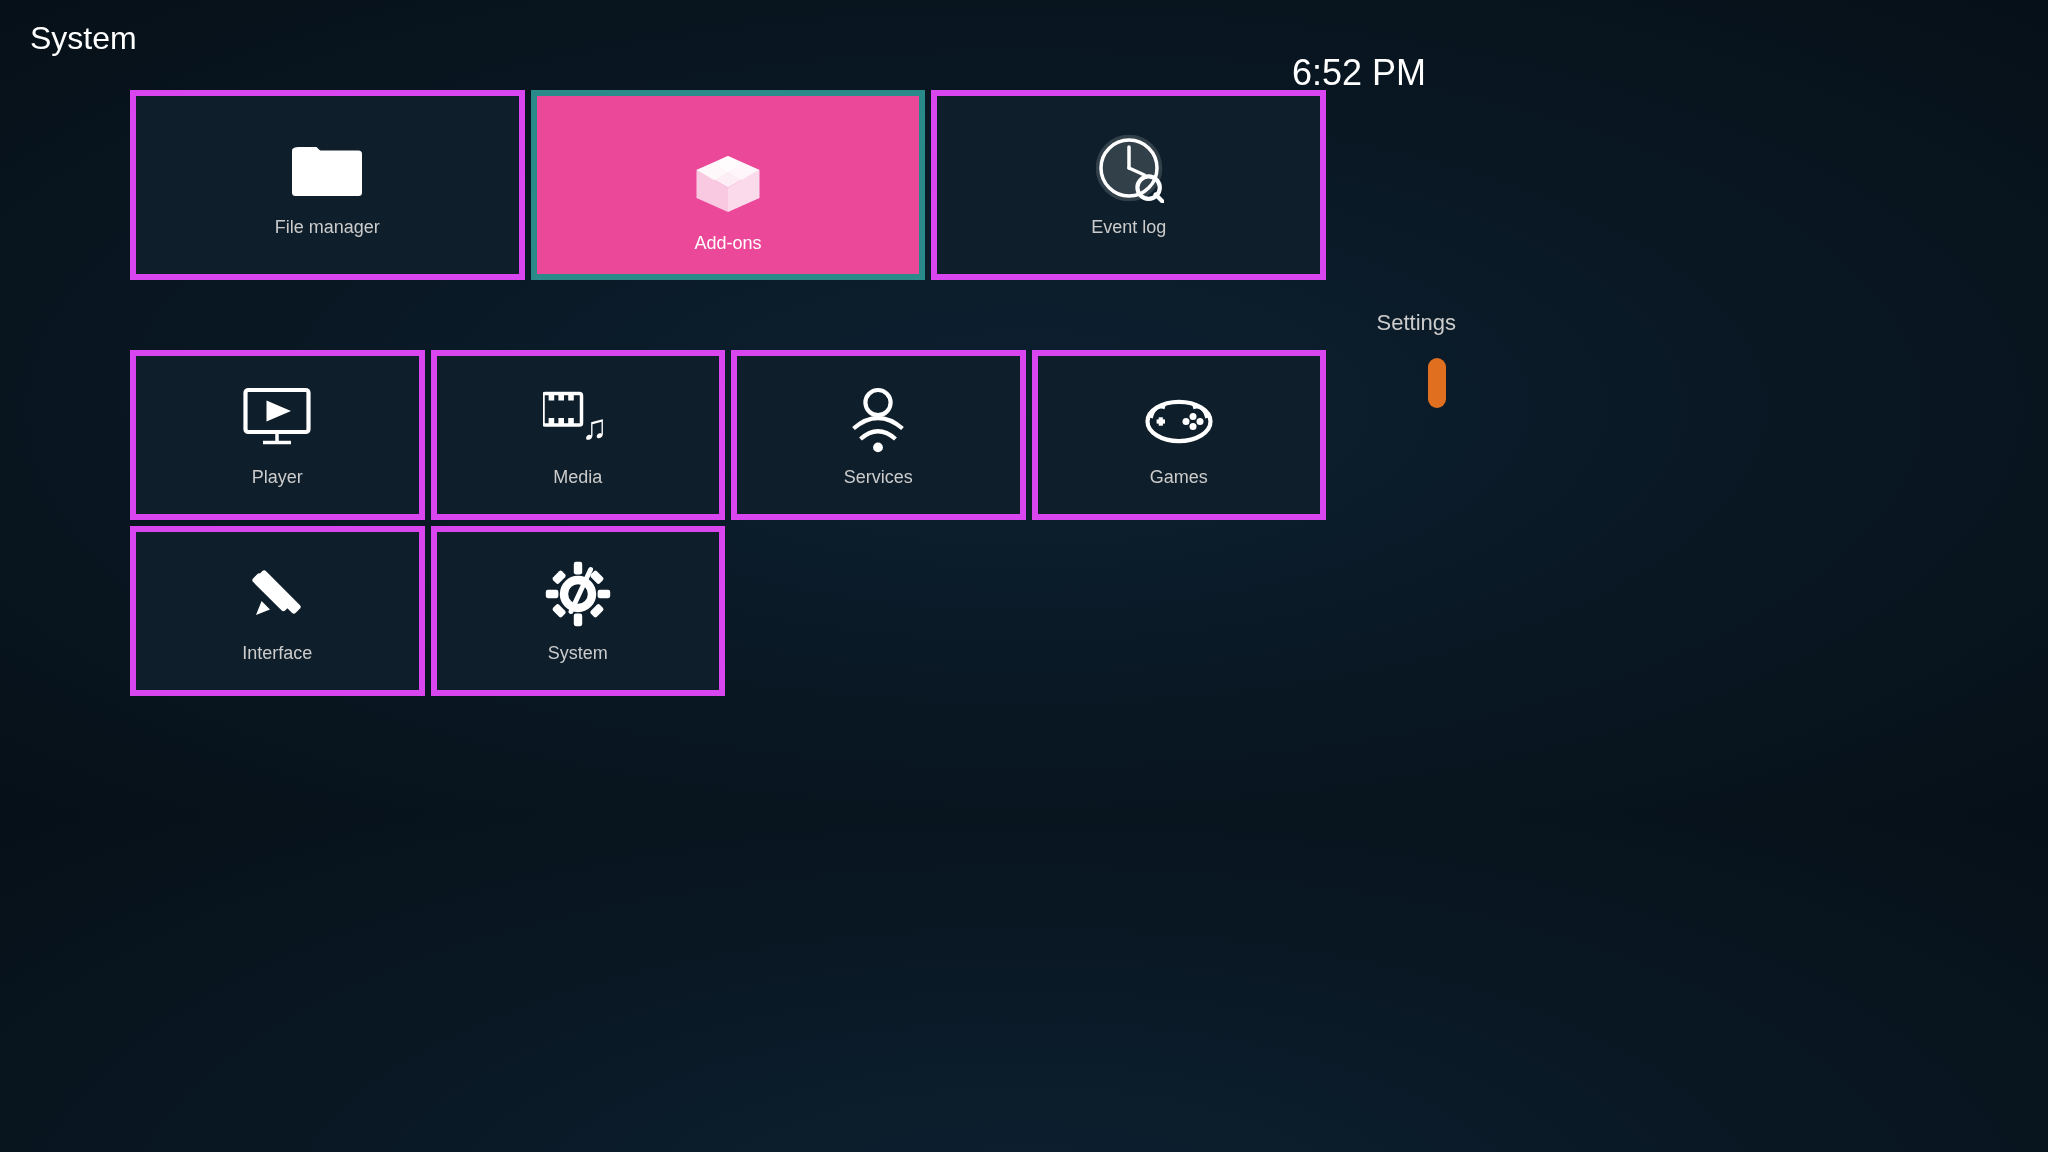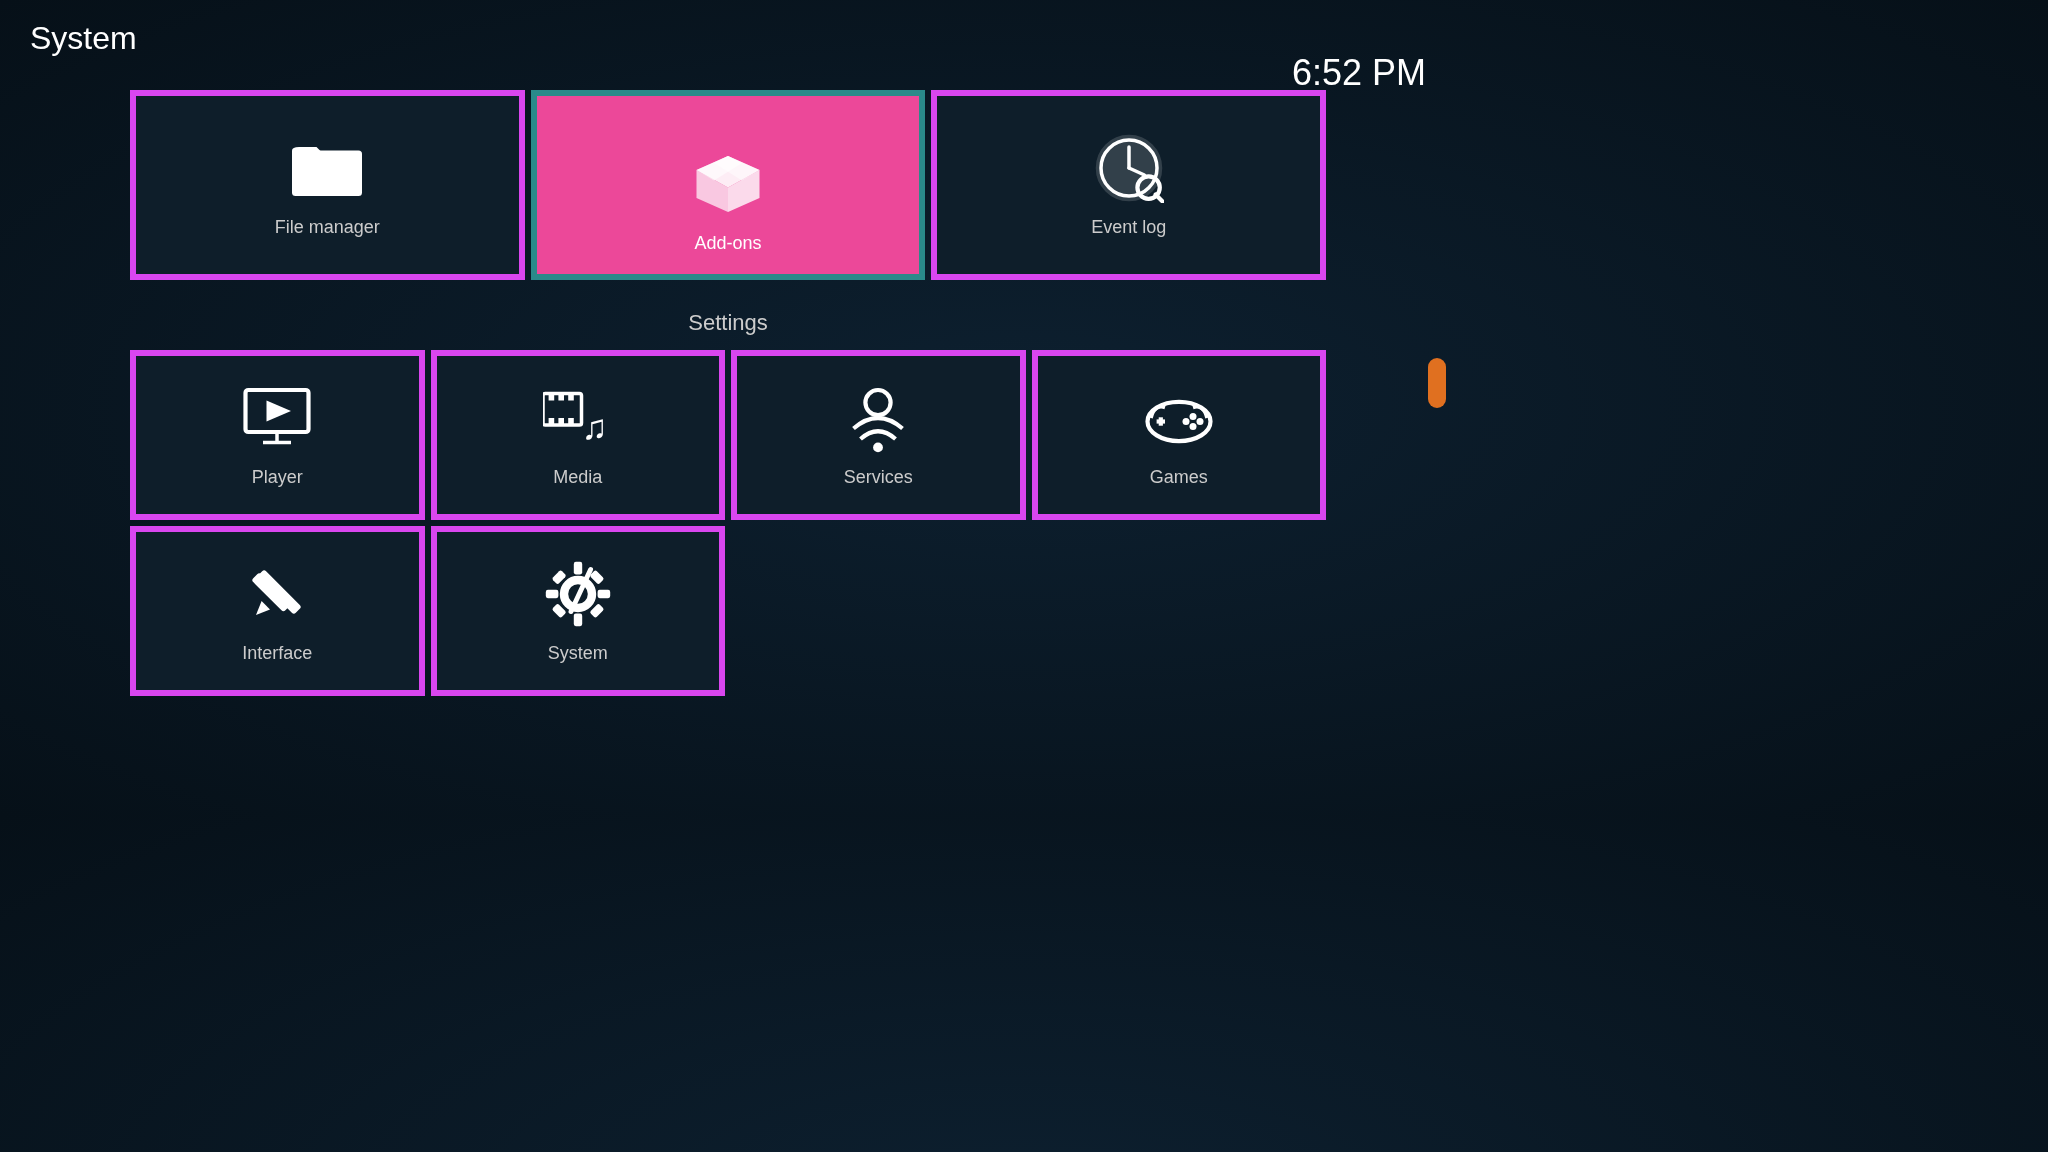--- a/index.html
+++ b/index.html
@@ -41,21 +41,21 @@
       right: 130px;
       display: flex;
       gap: 6px;
     }
 
     .settings-label {
       position: absolute;
       top: 310px;
       left: 0;
       right: 0;
-      text-align: center;
+      text-align: right;
       font-size: 22px;
       color: #ccc;
       font-weight: 300;
     }
 
     .bottom-grid {
       position: absolute;
       top: 350px;
       left: 130px;
       right: 130px;

